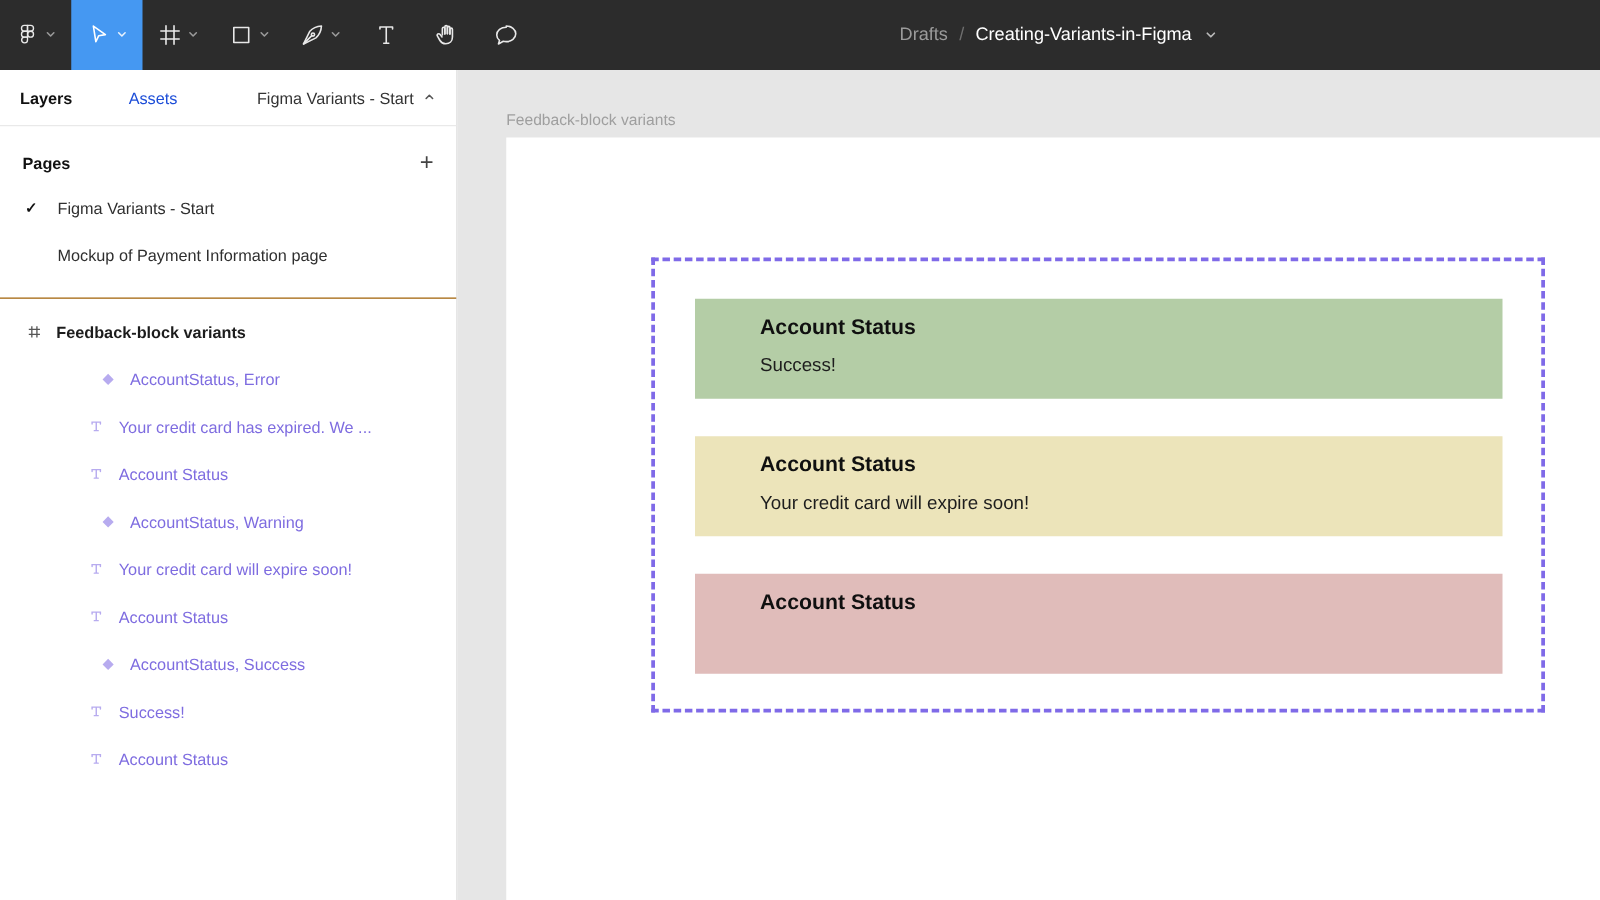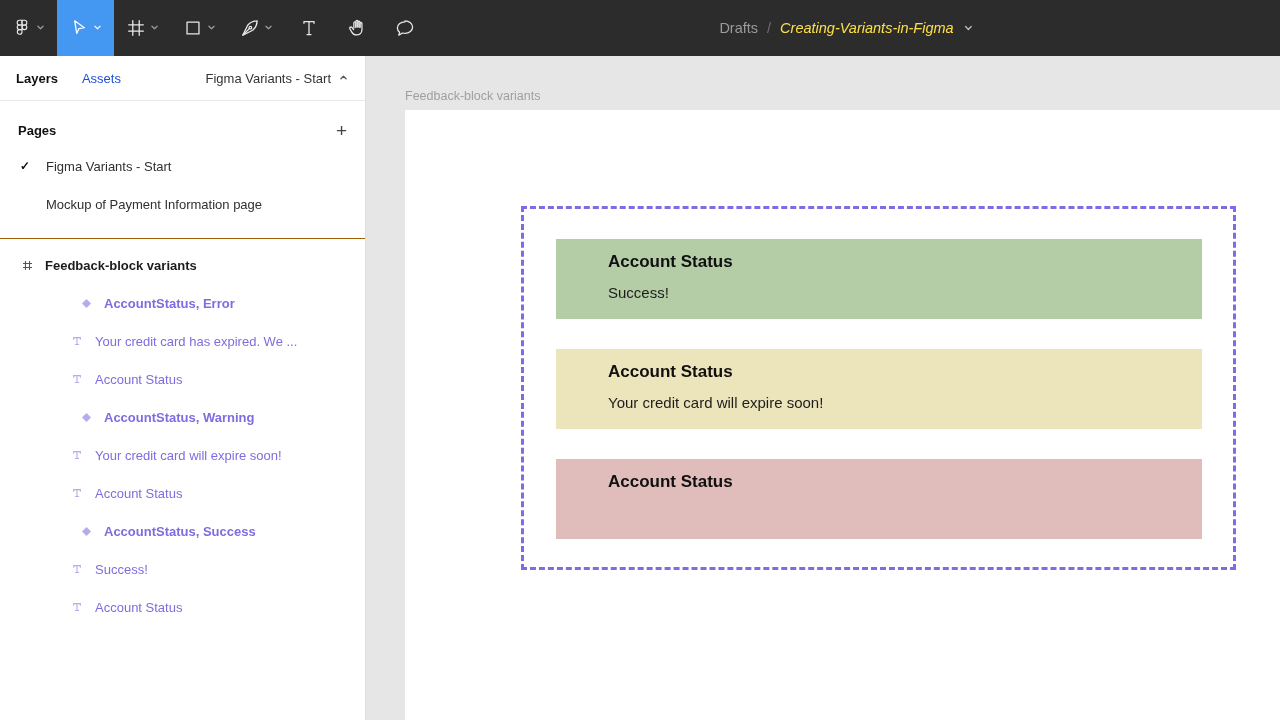--- a/index.html
+++ b/index.html
@@ -19,29 +19,29 @@
   .tool .ticon svg { width:22px; height:22px; stroke:currentColor; fill:none;
     stroke-width:1.4; stroke-linecap:round; stroke-linejoin:round; }
   .tool .tchev svg { width:11px; height:11px; stroke:#9a9a9a; fill:none; stroke-width:1.4;
     stroke-linecap:round; stroke-linejoin:round; }
   .tool.selected .tchev svg { stroke:#e7f1fd; }
 
   .breadcrumb { position:absolute; left:847px; top:0; height:56px; transform:translateX(-50%);
     display:flex; align-items:center; gap:9px; font-size:14.5px; white-space:nowrap; }
   .breadcrumb .bc-parent { color:#9b9b9b; cursor:pointer; }
   .breadcrumb .bc-sep { color:#6f6f6f; }
-  .breadcrumb .bc-current { color:#fde047; cursor:pointer;font-style:italic; }
+  .breadcrumb .bc-current { color:#ffffff; cursor:pointer; }
   .breadcrumb .bc-chev svg { width:12px; height:12px; stroke:#b9b9b9; fill:none;
     stroke-width:1.4; stroke-linecap:round; stroke-linejoin:round; margin-top:3px; }
 
   
   .sidebar { position:absolute; left:0; top:56px; width:366px; bottom:0; background:#fff;
     border-right:1px solid #dedede; font-size:13px; color:#2d2d2d; }
   .panel-tabs { height:45px; display:flex; align-items:center; padding:0 16px;
-    border-bottom:1px solid #e9e9e9; }
+    border-bottom:1px solid #e9e9e9;gap:21px; }
   .panel-tabs .tab { margin-right:24px; color:#1d4ed8; cursor:pointer; }
   .panel-tabs .tab.active { color:#111; font-weight:700; }
   .page-switcher { margin-left:auto; display:flex; align-items:center; gap:7px;
     color:#333; cursor:pointer; }
   .page-switcher svg { width:11px; height:11px; stroke:#555; fill:none; stroke-width:1.4;
     stroke-linecap:round; stroke-linejoin:round; }
 
   .pages-section { padding:12px 0 15px; border-bottom:1px solid #a16207; }
   .pages-header { height:34px; display:flex; align-items:center; padding:0 18px; }
   .pages-title { font-weight:700; color:#111; }
@@ -52,21 +52,21 @@
   .page-row .plabel { color:#2f2f2f; }
 
   .layers-tree { padding-top:7px; }
   .layer-row { height:38px; display:flex; align-items:center; cursor:pointer;
     color:var(--layer-text,#7e6ce0); }
   .layer-row .licon { width:18px; margin-right:9px; display:flex; align-items:center;
     justify-content:center; color:var(--accent-soft,#b7abef); }
   .layer-row .licon svg { display:block; }
   .layer-row.lvl0 { padding-left:18px; }
   .layer-row.lvl1 { padding-left:47px; }
-  .layer-row.lvl2 { padding-left:77px;font-weight:bold; }
+  .layer-row.lvl2 { padding-left:77px; }
   .layer-row.lvl3 { padding-left:68px; }
   .layer-row.type-frame { color:#1c1c1c; font-weight:700; }
   .layer-row.type-frame .licon { color:#555; }
   .layer-row.selected { border:1.5px solid var(--accent,#7f6ae8); padding-right:14px; }
   .row-actions { margin-left:auto; display:flex; align-items:center; gap:12px;
     color:var(--accent,#7f6ae8); }
   .row-actions .act { display:flex; cursor:pointer; }
 
   
   .canvas { position:absolute; left:366px; top:56px; right:0; bottom:0;

